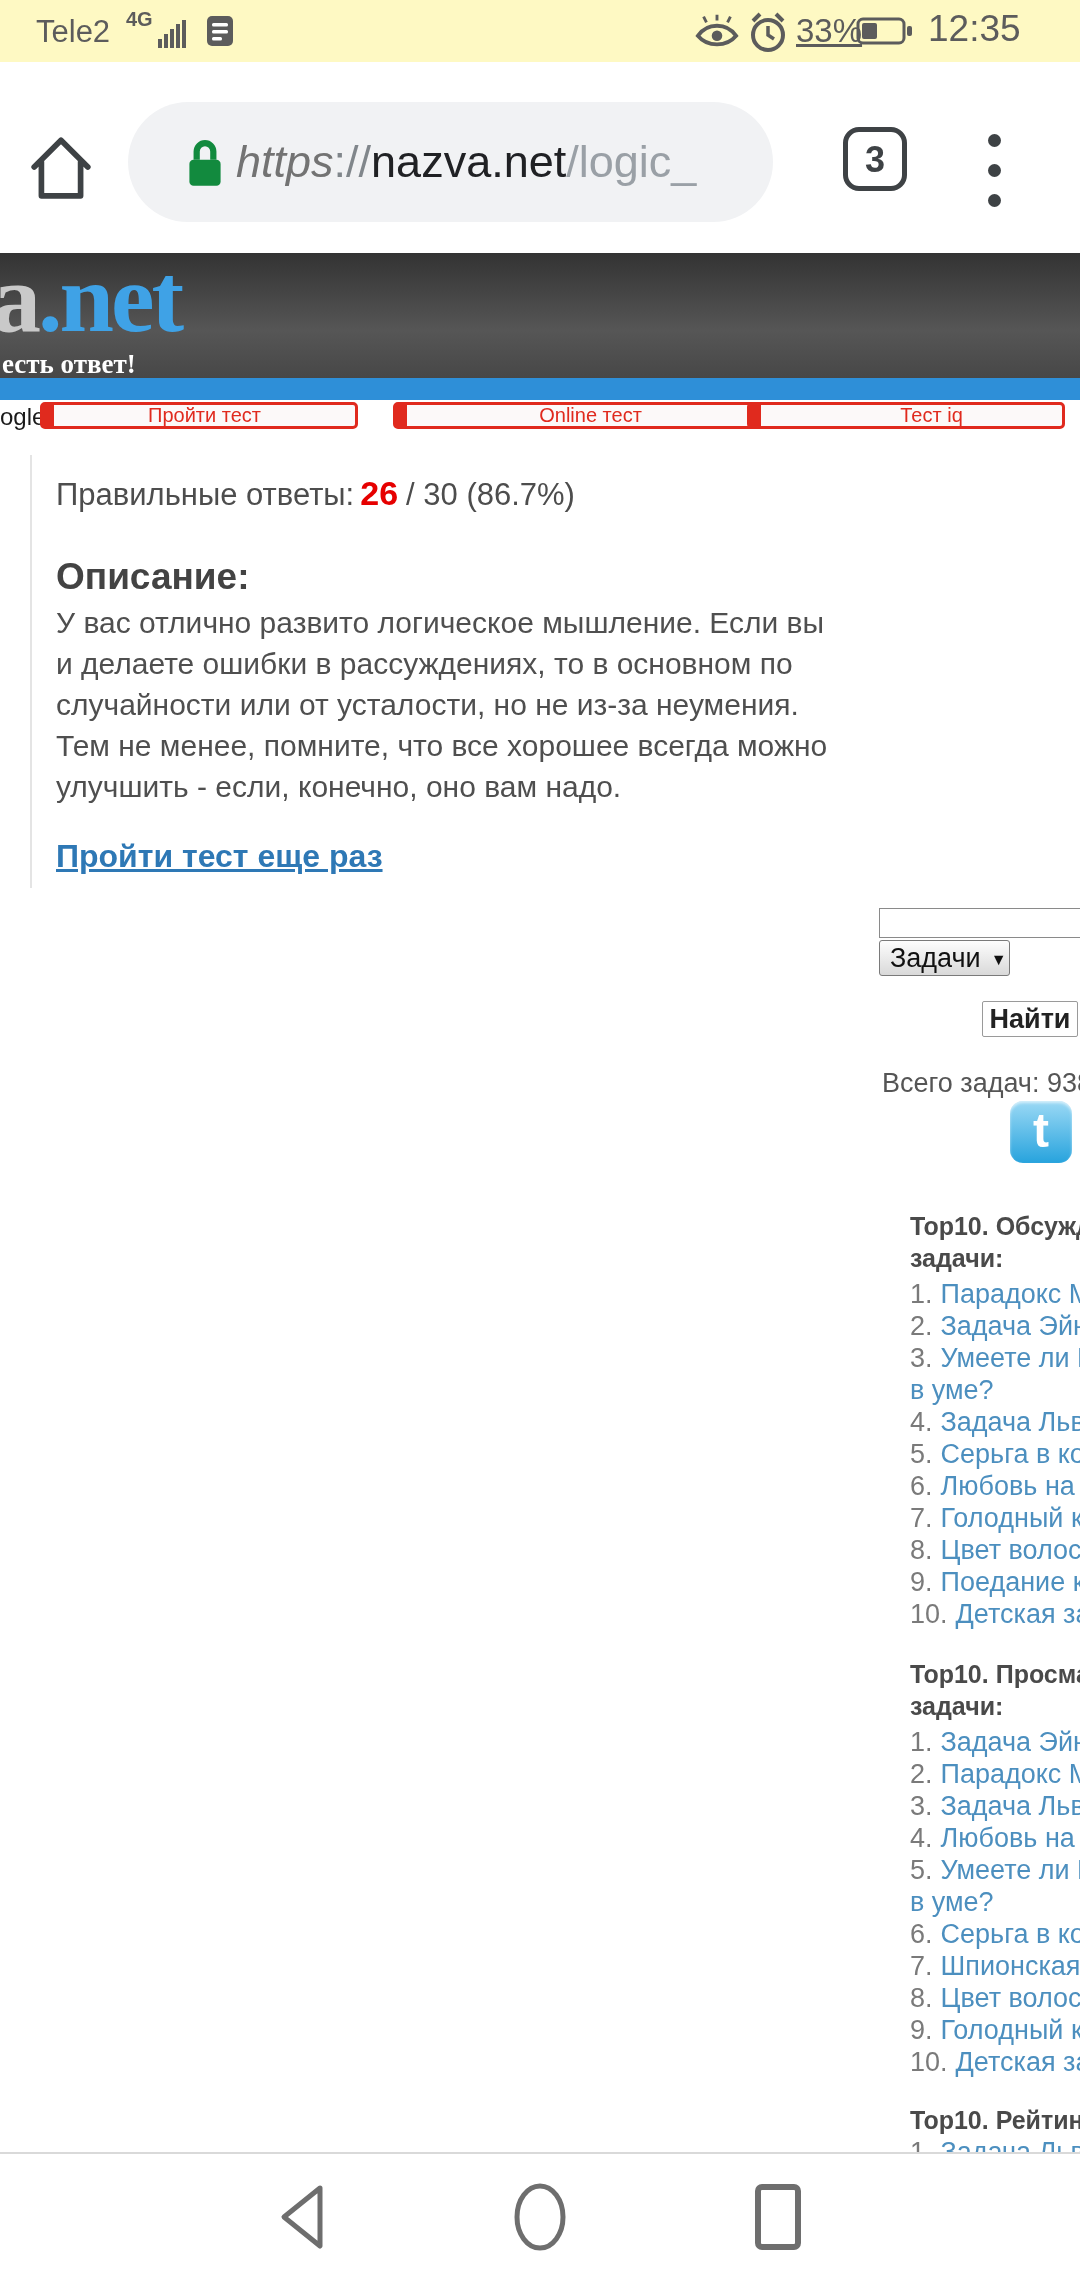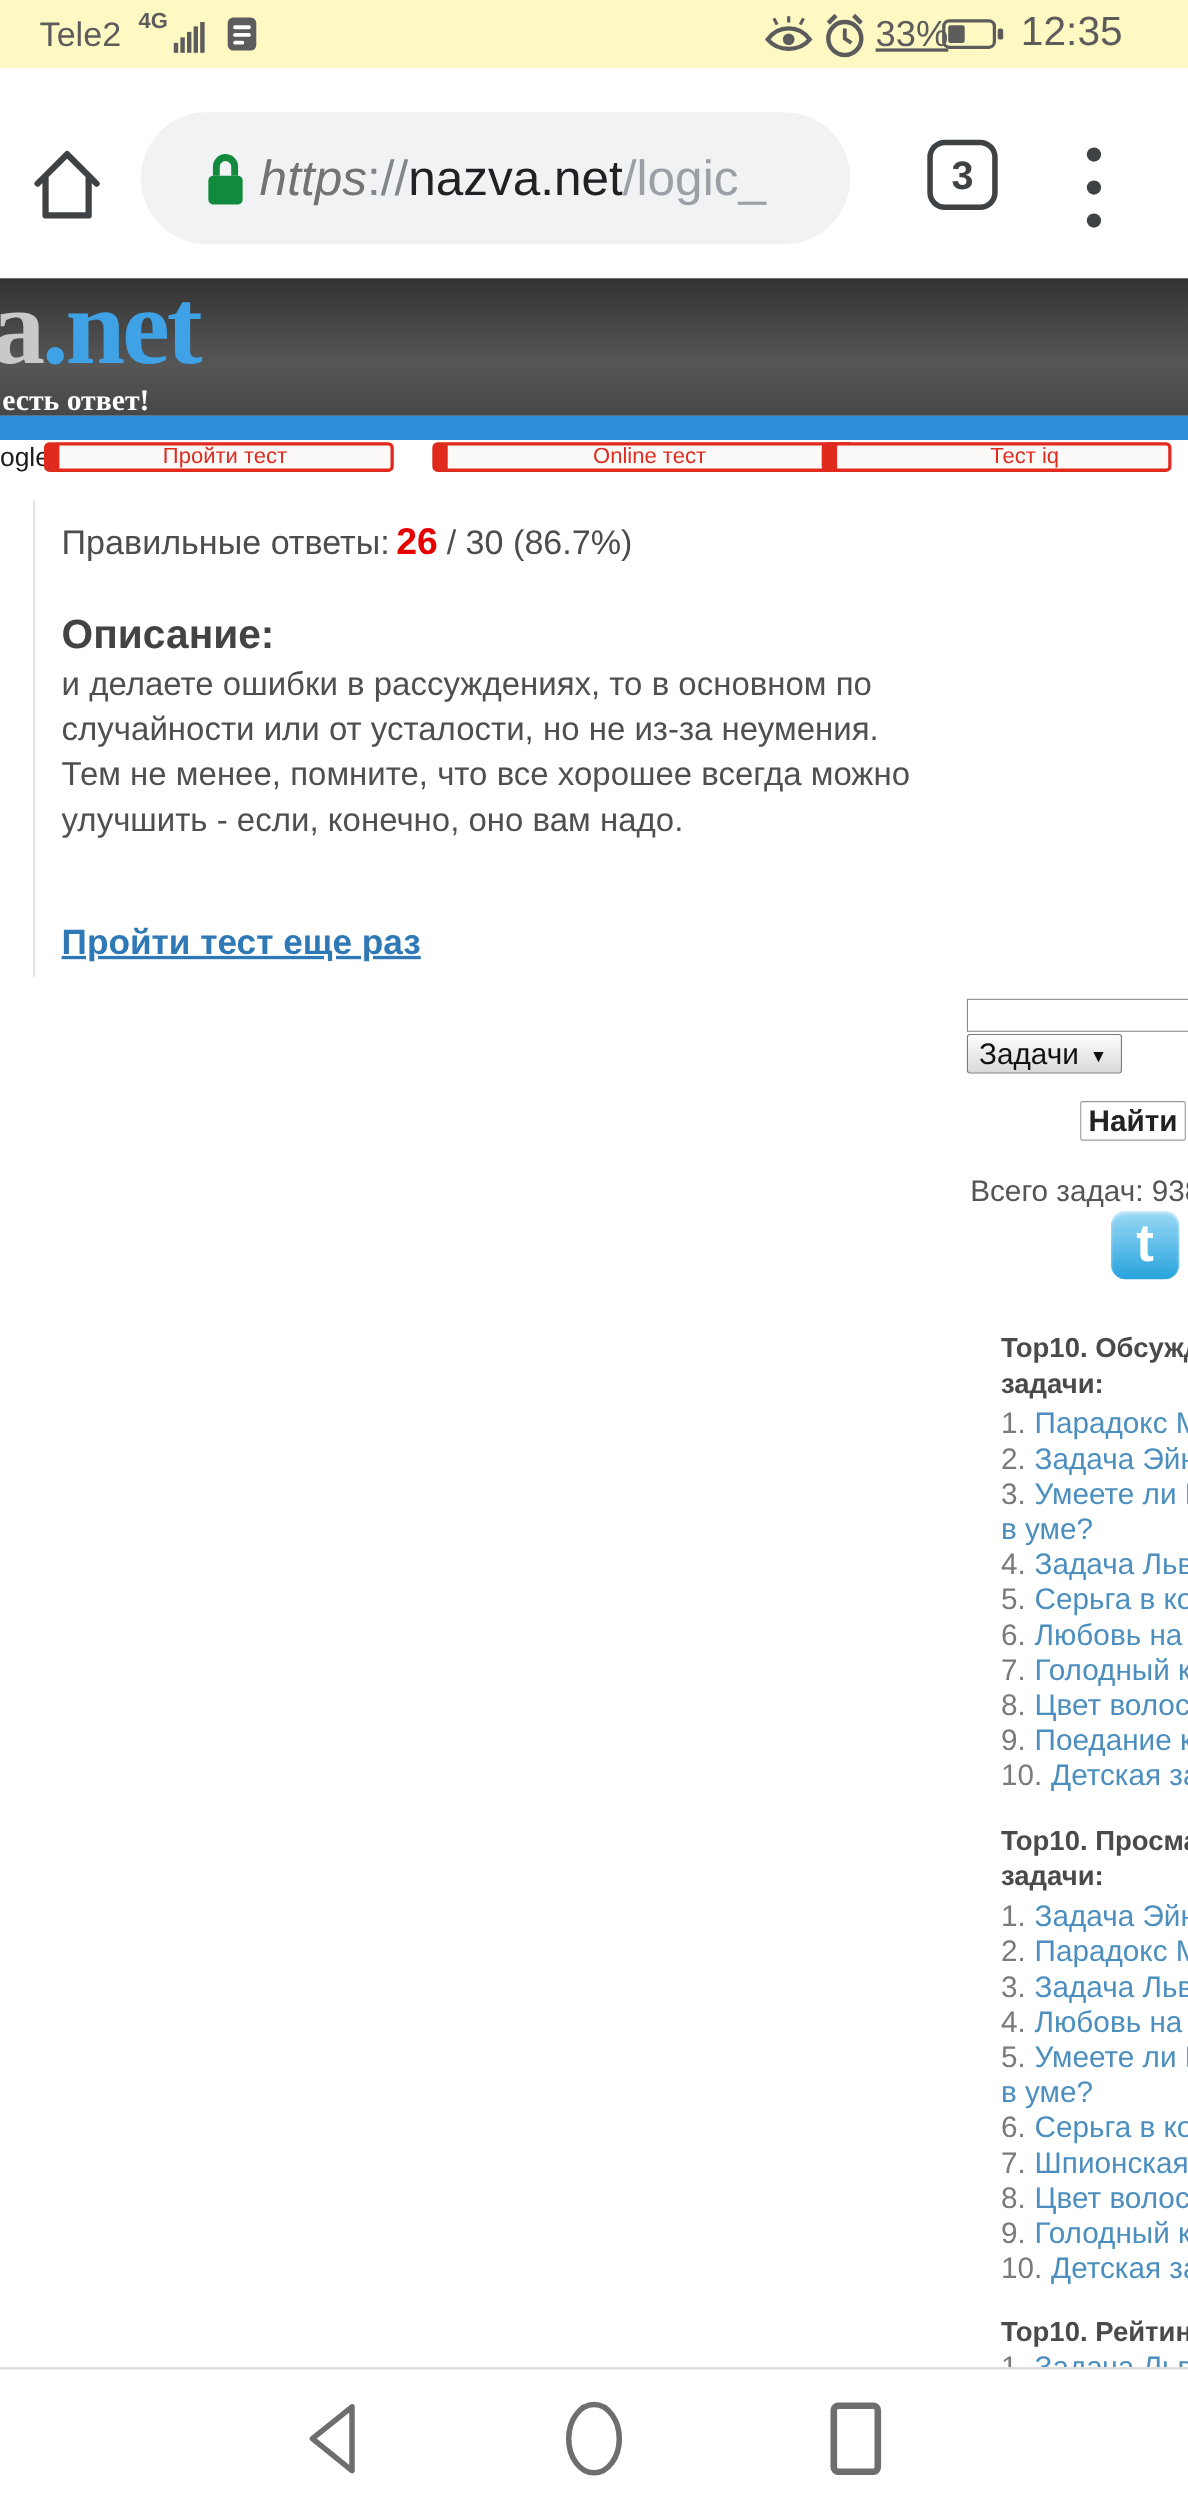--- a/index.html
+++ b/index.html
@@ -58,21 +58,21 @@
   .result .score{color:#e60000;font-weight:bold;font-size:34px;margin:0 6px;}
   .result .rest{margin-left:2px;}
   .desc-head{position:absolute;left:56px;top:306px;font-size:37px;font-weight:bold;color:#434343;}
   .para{position:absolute;left:56px;top:352px;font-size:30px;color:#4f4f4f;line-height:41px;white-space:nowrap;}
   .retry{position:absolute;left:56px;top:588px;font-size:32px;font-weight:bold;color:#2e78b5;
          text-decoration:underline;white-space:nowrap;}
 
   
   .s-input{position:absolute;left:879px;top:658px;width:280px;height:30px;border:1px solid #8a8a8a;
            background:#fff;font-size:24px;padding:0 6px;}
-  .s-select{position:absolute;left:879px;top:690px;height:36px;padding:2px 12px 0 10px;border:1px solid #7a7a7a;
+  .s-select{position:absolute;left:879px;top:690px;height:36px;padding:2px 2px 0 10px;border:1px solid #7a7a7a;
             border-radius:3px;background:linear-gradient(#fdfdfd,#d9d9d9);font-size:27px;color:#111;white-space:nowrap;}
   .s-select .arr{font-size:16px;margin-left:10px;vertical-align:2px;}
   .s-find{position:absolute;left:982px;top:751px;width:96px;height:36px;border:1px solid #9a9a9a;background:#fff;
           font-size:27px;font-weight:600;color:#222;text-align:center;line-height:34px;border-radius:2px;}
   .s-total{position:absolute;left:882px;top:818px;font-size:27px;color:#555;white-space:nowrap;}
   .tw{position:absolute;left:1010px;top:851px;width:62px;height:62px;border-radius:13px;
       background:linear-gradient(#9bd9f5,#27a3dd);color:#fff;font-size:48px;font-weight:bold;
       text-align:center;line-height:60px;box-shadow:inset 0 2px 3px rgba(255,255,255,.6);}
 
   .top-list{position:absolute;left:910px;width:420px;}
@@ -171,20 +171,21 @@
     <div class="adbtn b1" data-interactable="true">Пройти тест</div>
     <div class="adbtn b2" data-interactable="true">Online тест</div>
     <div class="adbtn b3" data-interactable="true">Тест iq</div>
 
     <div class="card-border" data-interactable="false"></div>
 
     <div class="result" data-interactable="false"><span data-interactable="false">Правильные ответы:</span><span class="score" data-interactable="false">26</span><span class="rest" data-interactable="false">/ 30 (86.7%)</span></div>
 
     <div class="desc-head" data-interactable="false">Описание:</div>
     <div class="para" data-interactable="false">
+      <div data-interactable="false">У вас отлично развито логическое мышление. Если вы</div>
       <div data-interactable="false">и делаете ошибки в рассуждениях, то в основном по</div>
       <div data-interactable="false">случайности или от усталости, но не из-за неумения.</div>
       <div data-interactable="false">Тем не менее, помните, что все хорошее всегда можно</div>
       <div data-interactable="false">улучшить - если, конечно, оно вам надо.</div>
     </div>
 
     <a class="retry" data-interactable="true">Пройти тест еще раз</a>
 
     <input class="s-input" data-interactable="true" value="" style="">
     <div class="s-select" data-interactable="true"><span data-interactable="false">Задачи</span><span class="arr" data-interactable="false">▼</span></div>

